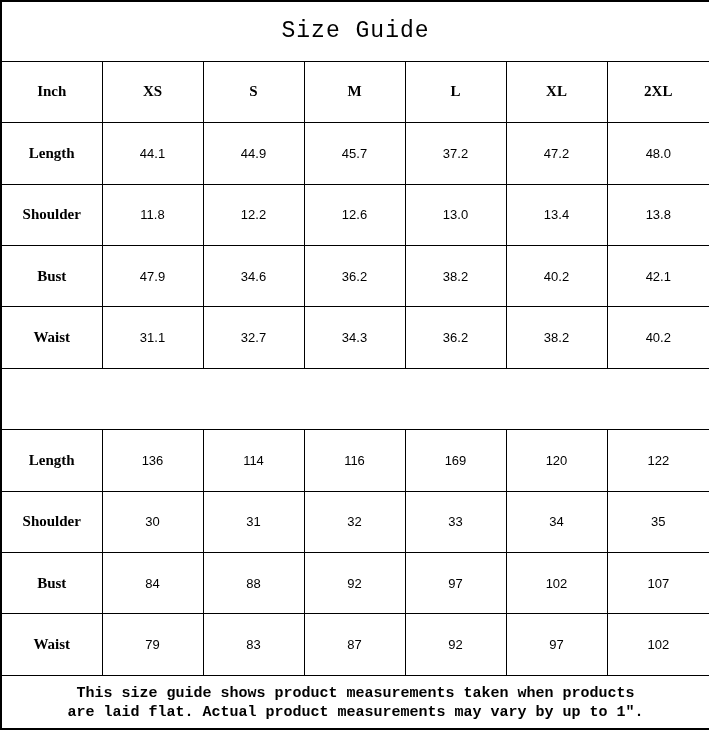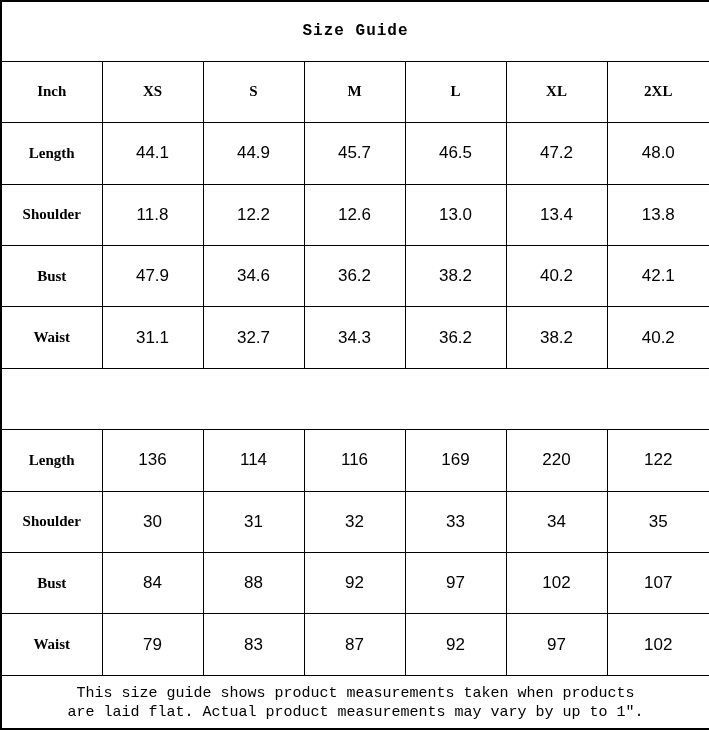--- a/index.html
+++ b/index.html
@@ -23,36 +23,36 @@
   td {
     border: 1px solid #000000;
     text-align: center;
     vertical-align: middle;
     padding: 0;
     color: #000000;
     overflow: hidden;
   }
   tr.title-row { height: 55px; }
   tr.grid-row  { height: 56px; }
-  tr.footer-row { height: 49px; }
+  tr.footer-row { height: 49px; font-weight: bold; }
 
   td.title-cell {
     font-family: "Liberation Mono", "DejaVu Sans Mono", monospace;
-    font-size: 16px;
-    font-weight: 700;
+    font-size: 23px;
+    font-weight: 400;
     letter-spacing: 1px;
   }
   td.hdr {
     font-family: Liberation Serif, serif;
     font-size: 15px;
     font-weight: 700;
   }
   td.val {
     font-family: "Liberation Sans", "DejaVu Sans", sans-serif;
-    font-size: 17px;
+    font-size: 13px;
     font-weight: 400;
   }
   td.spacer-cell { }
   td.footer-cell {
     font-family: "Liberation Mono", "DejaVu Sans Mono", monospace;
     font-size: 15px;
     line-height: 19px;
     vertical-align: middle;
     padding-top: 2px;
   }
@@ -85,21 +85,21 @@
       <td class="hdr">L</td>
       <td class="hdr">XL</td>
       <td class="hdr">2XL</td>
     </tr>
 
     <tr class="grid-row">
       <td class="hdr">Length</td>
       <td class="val">44.1</td>
       <td class="val">44.9</td>
       <td class="val">45.7</td>
-      <td class="val">46.5</td>
+      <td class="val">37.2</td>
       <td class="val">47.2</td>
       <td class="val">48.0</td>
     </tr>
 
     <tr class="grid-row">
       <td class="hdr">Shoulder</td>
       <td class="val">11.8</td>
       <td class="val">12.2</td>
       <td class="val">12.6</td>
       <td class="val">13.0</td>
@@ -131,21 +131,21 @@
       <td class="spacer-cell" colspan="7"></td>
     </tr>
 
 
     <tr class="grid-row">
       <td class="hdr">Length</td>
       <td class="val">136</td>
       <td class="val">114</td>
       <td class="val">116</td>
       <td class="val">169</td>
-      <td class="val">220</td>
+      <td class="val">120</td>
       <td class="val">122</td>
     </tr>
 
     <tr class="grid-row">
       <td class="hdr">Shoulder</td>
       <td class="val">30</td>
       <td class="val">31</td>
       <td class="val">32</td>
       <td class="val">33</td>
       <td class="val">34</td>

